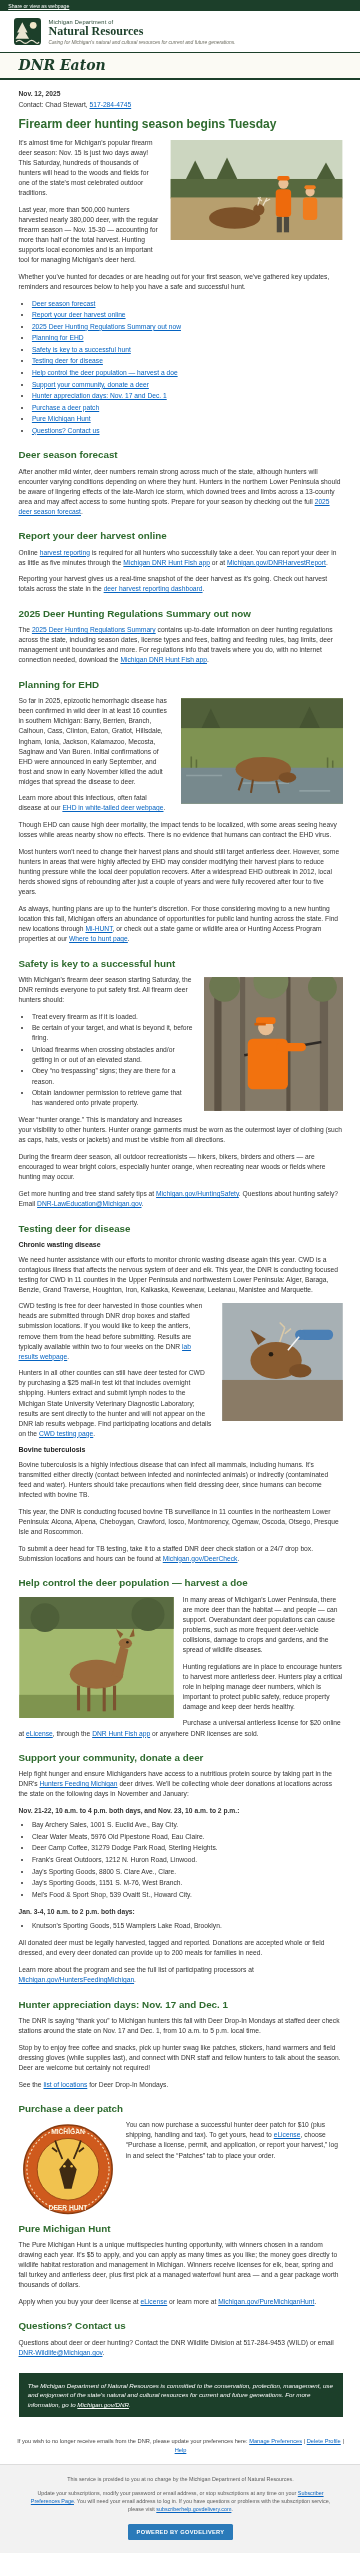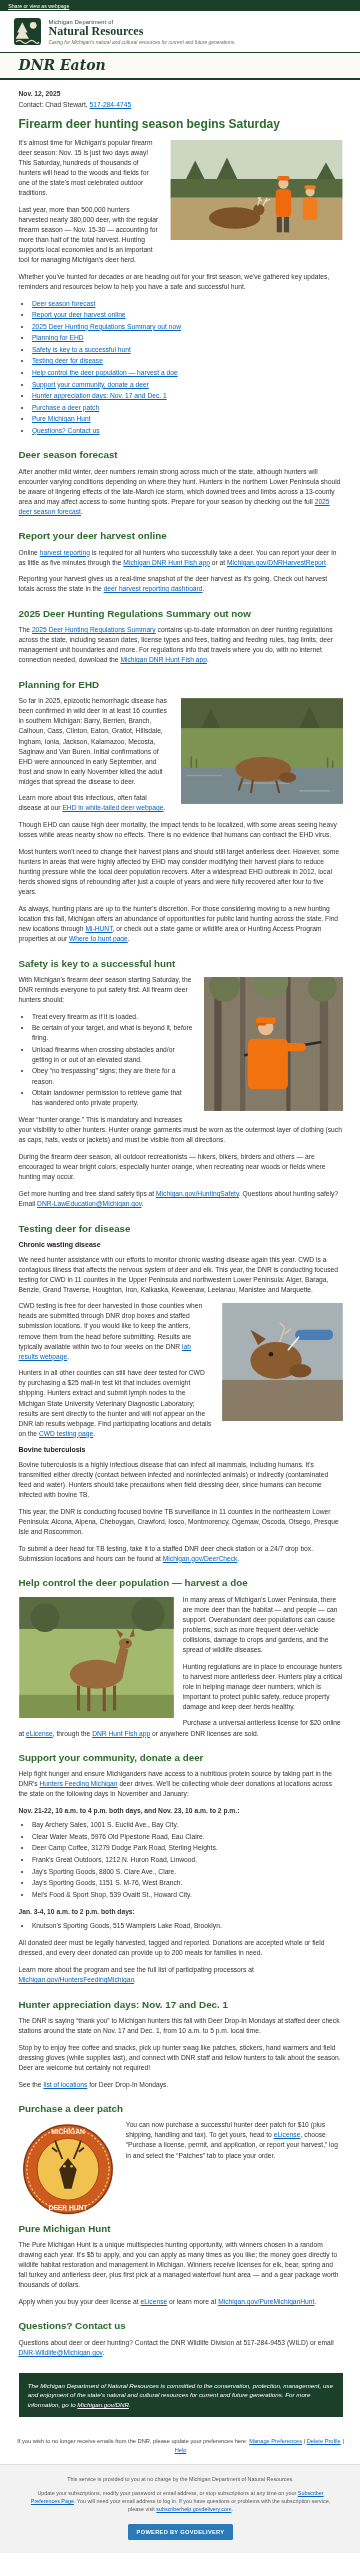--- a/index.html
+++ b/index.html
@@ -61,21 +61,21 @@
 <div class="banner">
   <p class="title">DNR Eaton</p>
 </div>
 
 <div class="content">
 
   <p class="date">Nov. 12, 2025</p>
   <p class="contact-line">Contact: Chad Stewart, <a href="#" class="lnk">517-284-4745</a></p>
 
   <section>
-    <h1>Firearm deer hunting season begins Saturday</h1>
+    <h1>Firearm deer hunting season begins Tuesday</h1>
 
     <figure class="img-right" style="width:173px;height:100px;">
       <svg viewBox="0 0 335 195" width="173" height="100">
         <rect width="335" height="112" fill="#ccd6c0"></rect>
         <rect y="76" width="335" height="38" fill="#57693f"></rect>
         <polygon points="30,76 48,40 66,76" fill="#4c5e37"></polygon>
         <polygon points="90,76 110,34 130,76" fill="#4c5e37"></polygon>
         <polygon points="285,76 303,44 321,76" fill="#4c5e37"></polygon>
         <rect y="112" width="335" height="83" fill="#b79f6e"></rect>
         <ellipse cx="125" cy="152" rx="50" ry="21" fill="#7d5229"></ellipse>

